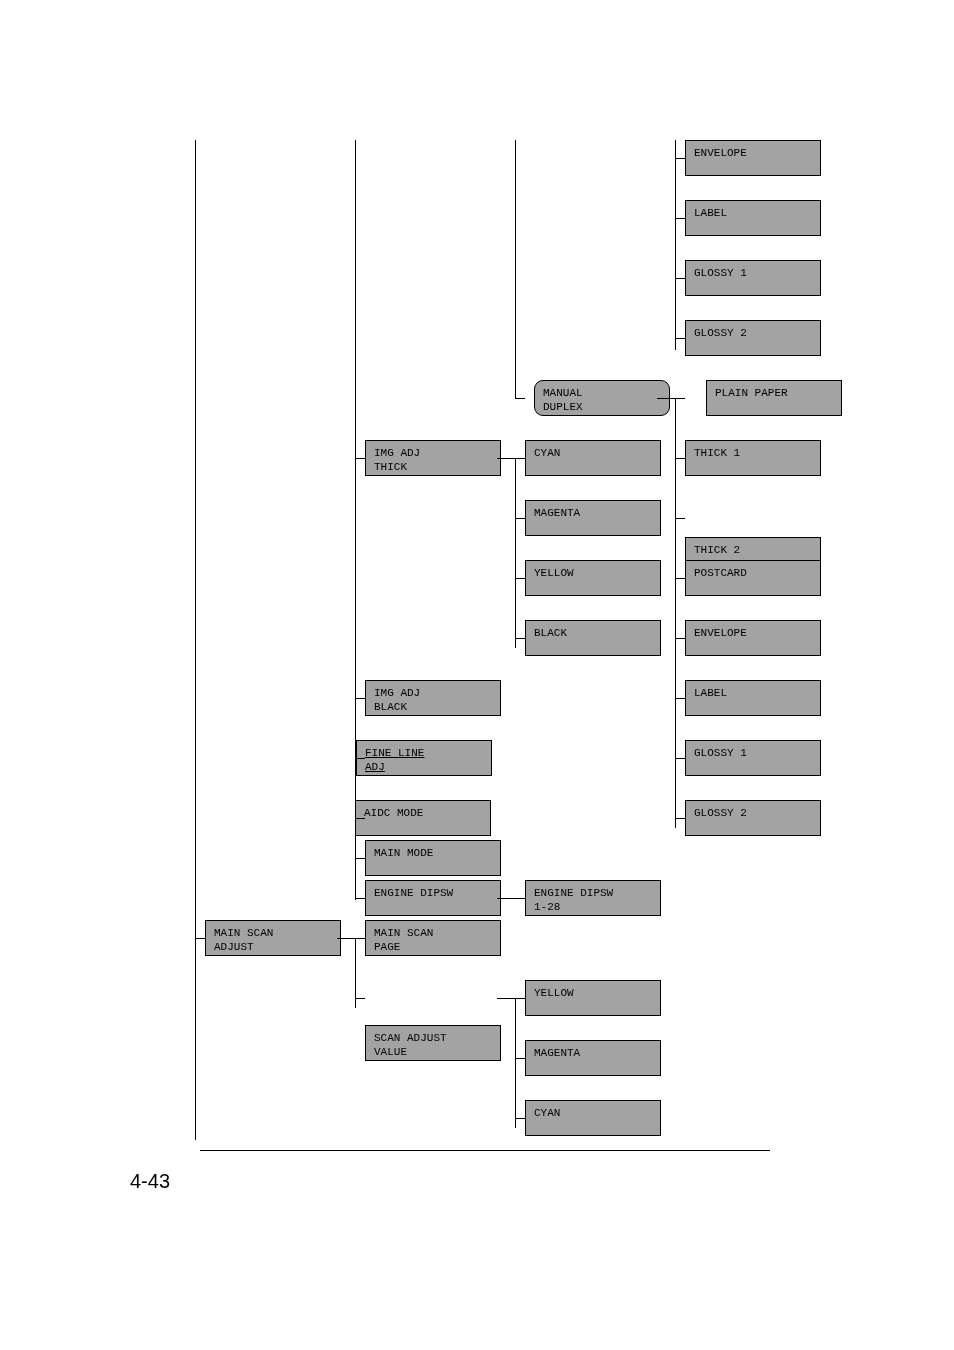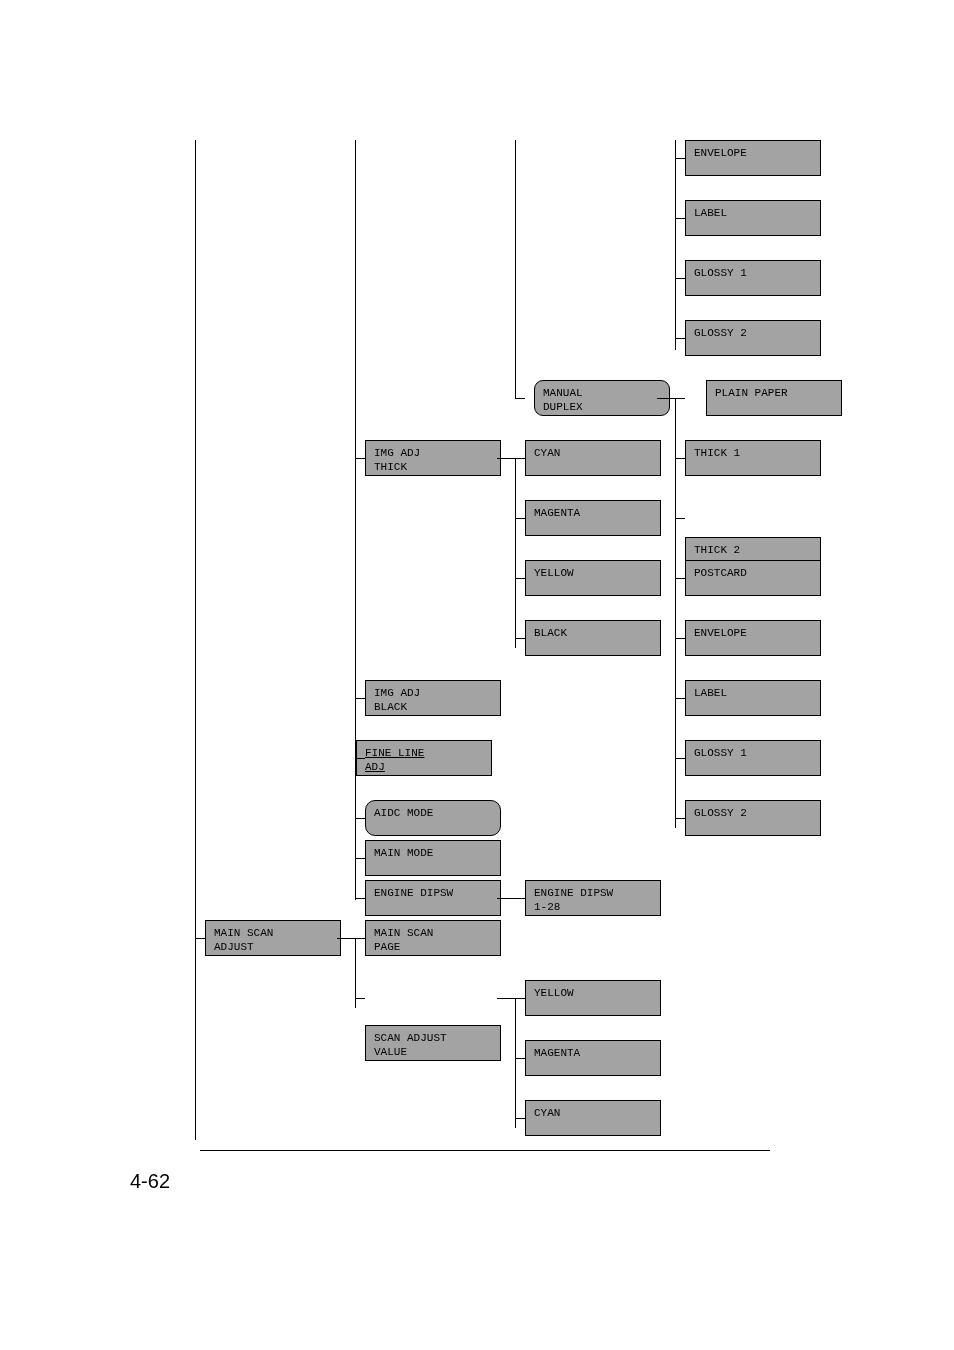--- a/index.html
+++ b/index.html
@@ -91,21 +91,21 @@
     <div class="box" style="left:325px; top:840px;" data-name="node-yellow2">YELLOW</div>
     <div class="box" style="left:325px; top:900px;" data-name="node-magenta2">MAGENTA</div>
     <div class="box" style="left:325px; top:960px;" data-name="node-cyan2">CYAN</div>
 
     <div class="box two" style="left:165px; top:300px;" data-name="node-img-adj-thick">IMG ADJ
 THICK</div>
     <div class="box two" style="left:165px; top:540px;" data-name="node-img-adj-black">IMG ADJ
 BLACK</div>
     <div class="box two" style="left:156px; top:600px;text-decoration:underline;" data-name="node-fine-line-adj">FINE LINE
 ADJ</div>
-    <div class="box" style="left:165px; top:660px;border-radius:10px;" data-name="node-aidc-mode">AIDC MODE</div>
+    <div class="box" style="left:155px; top:660px;" data-name="node-aidc-mode">AIDC MODE</div>
 
     <div class="box two" style="left:5px; top:780px;" data-name="node-main-scan-adjust">MAIN SCAN
 ADJUST</div>
 
     <div class="box" style="left:165px; top:700px;" data-name="node-thick-mode-real">MAIN MODE</div>
     <div class="box" style="left:165px; top:740px;" data-name="node-engine-dipsw-real">ENGINE DIPSW</div>
 
     <div class="box two" style="left:165px; top:780px;" data-name="node-main-scan-page">MAIN SCAN
 PAGE</div>
     <div class="box two" style="left:165px; top:885px;" data-name="node-scan-adjust-value">SCAN ADJUST
@@ -164,14 +164,14 @@
 
     <div class="conn" style="left:297px; top:858px; width:18px; height:1px;" data-name="stub"></div>
     <div class="conn" style="left:315px; top:858px; width:1px; height:130px;" data-name="trunk-scanadj"></div>
     <div class="conn" style="left:315px; top:858px; width:10px; height:1px;" data-name="stub"></div>
     <div class="conn" style="left:315px; top:918px; width:10px; height:1px;" data-name="stub"></div>
     <div class="conn" style="left:315px; top:978px; width:10px; height:1px;" data-name="stub"></div>
 
   </div>
 
   <div class="rule" data-name="footer-rule"></div>
-  <div class="footer-left" data-name="page-number">4-62</div>
+  <div class="footer-left" data-name="page-number">4-43</div>
 </div>
 
 </body></html>

